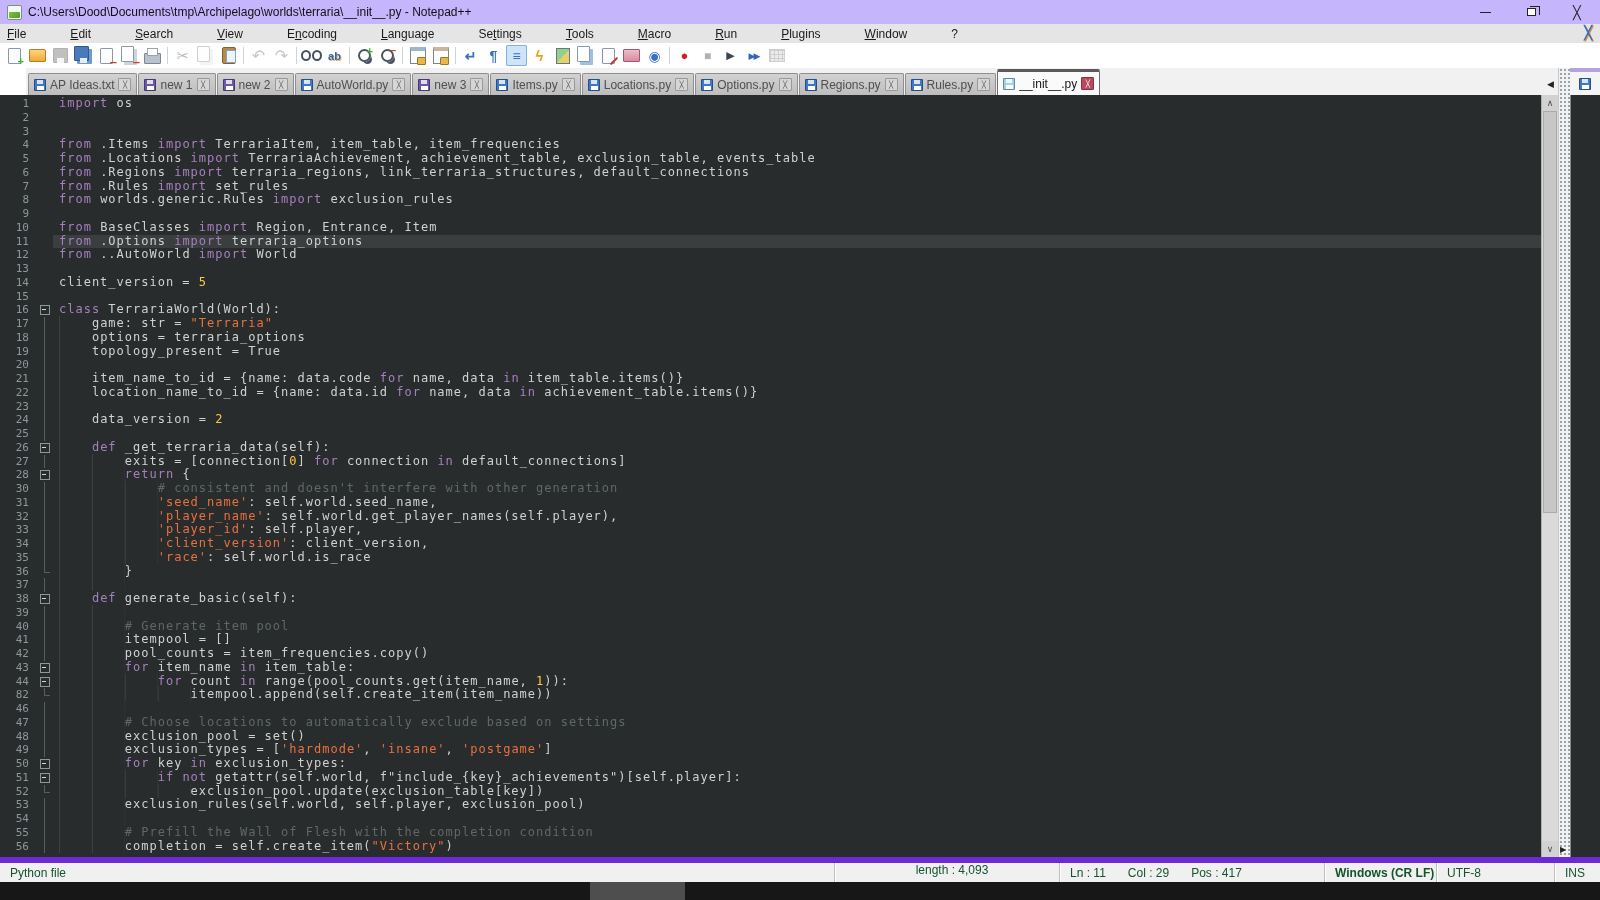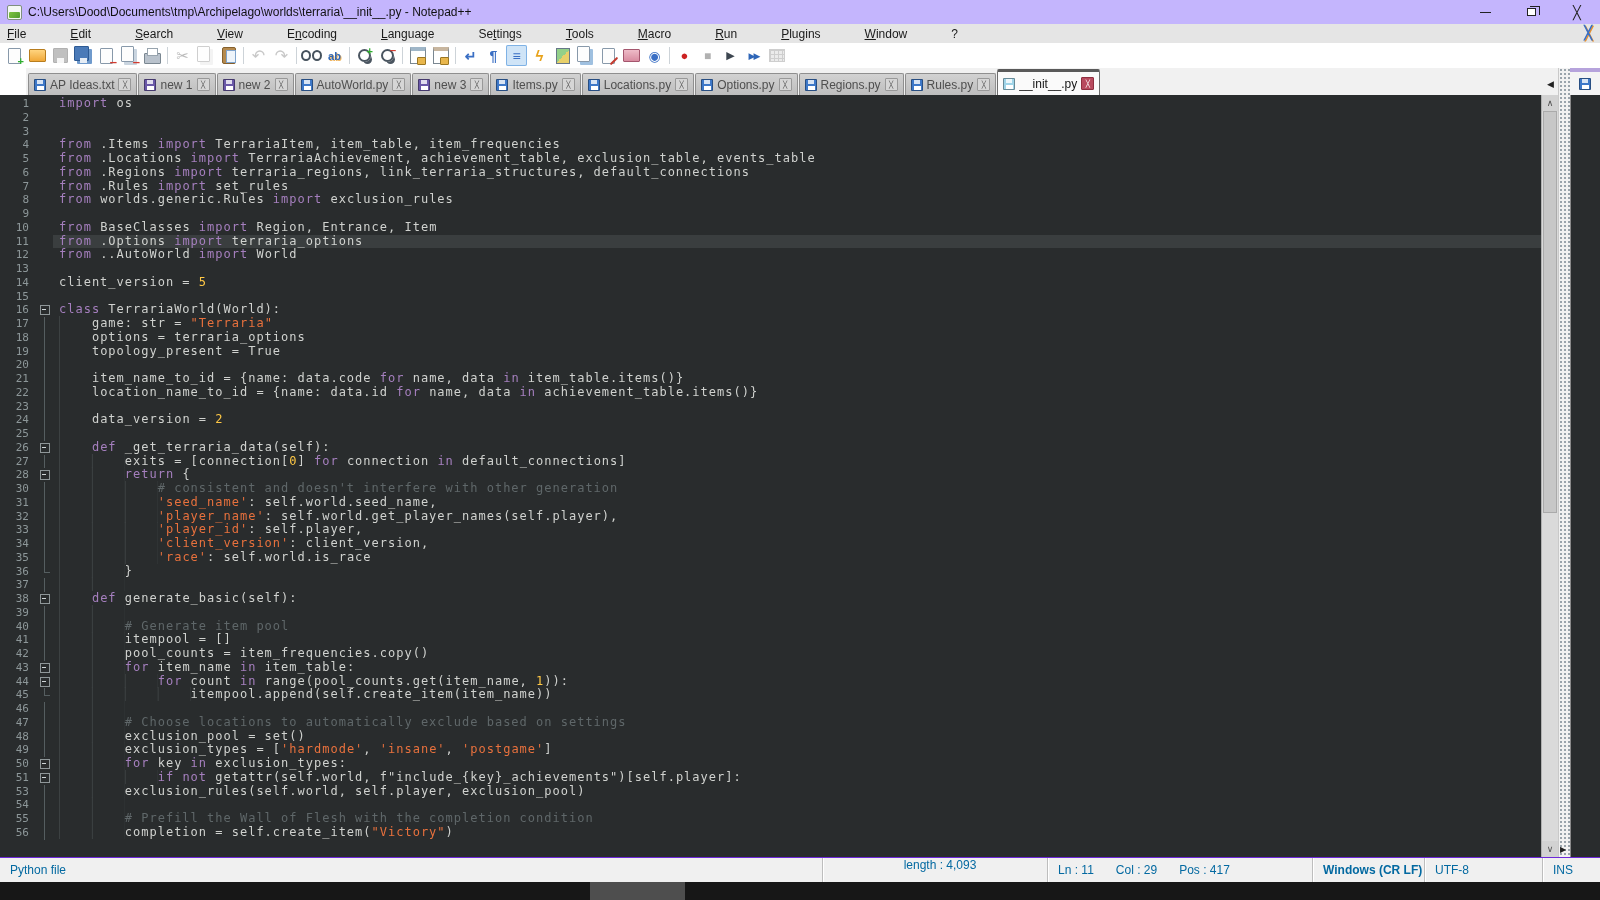--- a/index.html
+++ b/index.html
@@ -145,27 +145,27 @@
   .splitter { width:12px; flex:none; background-color:#f2f2f2;
     background-image:radial-gradient(#9aa4ac 1px, transparent 1.2px); background-size:4px 4px;
     position:relative; border-left:1px solid #c9c9c9; }
   .splitter .parrow { position:absolute; bottom:3px; left:1px; font-size:8px; color:#222; }
   .pane2 { width:30px; flex:none; display:flex; flex-direction:column; background:#ececec; }
   .pane2-tab { height:27px; flex:none; border-top:4px solid #b6a3dc; background:#f4f4f4;
     display:flex; align-items:center; justify-content:center; }
   .pane2-editor { flex:1; background:#292c2d; border-left:1px solid #8a8a8a; }
 
   
-  .statusbar { height:25px; flex:none; background:#f0f0f0; border-top:1px solid #6d28d9;
-    display:flex; align-items:center; font-size:12px; color:#0369a1; }
+  .statusbar { height:25px; flex:none; background:#f0f0f0; border-top:6px solid #6d28d9;
+    display:flex; align-items:center; font-size:12px; color:#14532d; }
   .sbsec { height:100%; display:flex; align-items:center; padding-left:10px; gap:22px;
     border-left:1px solid #bdbdbd; box-shadow:inset 1px 0 0 #fff; }
   .sb-type { flex:1; border-left:none; box-shadow:none; }
   .sb-len { width:225px;flex-direction:column; } .sb-pos { width:265px; } .sb-eol { width:112px;font-weight:bold; }
-  .sb-enc { width:118px; } .sb-ins { width:58px; }
+  .sb-enc { width:118px; } .sb-ins { width:46px; }
 
   .bottomstrip { height:18px; flex:none; background:#171717; position:relative; }
   .bottomstrip .lite { position:absolute; left:590px; width:95px; top:0; bottom:0; background:#4e4e4e; }
 </style>
 </head>
 <body>
 
 <div class="app">
 
   <div class="titlebar">
@@ -345,27 +345,28 @@
             <div class="cl"><span class="ln">35</span><span class="fold fm-l"></span><span class="codewrap"><span class="ind">            </span><span class="tk-s">'race'</span><span class="tk-d">: self.world.is_race</span></span></div>
             <div class="cl"><span class="ln">36</span><span class="fold fm-e"></span><span class="codewrap"><span class="ind">        </span><span class="tk-d">}</span></span></div>
             <div class="cl"><span class="ln">37</span><span class="fold fm-l"></span><span class="codewrap"><span class="ind">        </span></span></div>
             <div class="cl"><span class="ln">38</span><span class="fold fm-b"></span><span class="codewrap"><span class="ind">    </span><span class="tk-k">def</span><span class="tk-d"> generate_basic(self):</span></span></div>
             <div class="cl"><span class="ln">39</span><span class="fold fm-l"></span><span class="codewrap"><span class="ind">        </span></span></div>
             <div class="cl"><span class="ln">40</span><span class="fold fm-l"></span><span class="codewrap"><span class="ind">        </span><span class="tk-c"># Generate item pool</span></span></div>
             <div class="cl"><span class="ln">41</span><span class="fold fm-l"></span><span class="codewrap"><span class="ind">        </span><span class="tk-d">itempool = []</span></span></div>
             <div class="cl"><span class="ln">42</span><span class="fold fm-l"></span><span class="codewrap"><span class="ind">        </span><span class="tk-d">pool_counts = item_frequencies.copy()</span></span></div>
             <div class="cl"><span class="ln">43</span><span class="fold fm-b"></span><span class="codewrap"><span class="ind">        </span><span class="tk-k">for</span><span class="tk-d"> item_name </span><span class="tk-k">in</span><span class="tk-d"> item_table:</span></span></div>
             <div class="cl"><span class="ln">44</span><span class="fold fm-b"></span><span class="codewrap"><span class="ind">            </span><span class="tk-k">for</span><span class="tk-d"> count </span><span class="tk-k">in</span><span class="tk-d"> range(pool_counts.get(item_name, </span><span class="tk-n">1</span><span class="tk-d">)):</span></span></div>
-            <div class="cl"><span class="ln">45</span><span class="fold fm-e"></span><span class="codewrap"><span class="ind">                </span><span class="tk-d">itempool.append(self.create_item(item_name))</span></span></div>
+            <div class="cl"><span class="ln">82</span><span class="fold fm-e"></span><span class="codewrap"><span class="ind">                </span><span class="tk-d">itempool.append(self.create_item(item_name))</span></span></div>
             <div class="cl"><span class="ln">46</span><span class="fold fm-l"></span><span class="codewrap"><span class="ind">        </span></span></div>
             <div class="cl"><span class="ln">47</span><span class="fold fm-l"></span><span class="codewrap"><span class="ind">        </span><span class="tk-c"># Choose locations to automatically exclude based on settings</span></span></div>
             <div class="cl"><span class="ln">48</span><span class="fold fm-l"></span><span class="codewrap"><span class="ind">        </span><span class="tk-d">exclusion_pool = set()</span></span></div>
             <div class="cl"><span class="ln">49</span><span class="fold fm-l"></span><span class="codewrap"><span class="ind">        </span><span class="tk-d">exclusion_types = [</span><span class="tk-s">'hardmode'</span><span class="tk-d">, </span><span class="tk-s">'insane'</span><span class="tk-d">, </span><span class="tk-s">'postgame'</span><span class="tk-d">]</span></span></div>
             <div class="cl"><span class="ln">50</span><span class="fold fm-b"></span><span class="codewrap"><span class="ind">        </span><span class="tk-k">for</span><span class="tk-d"> key </span><span class="tk-k">in</span><span class="tk-d"> exclusion_types:</span></span></div>
             <div class="cl"><span class="ln">51</span><span class="fold fm-b"></span><span class="codewrap"><span class="ind">            </span><span class="tk-k">if</span><span class="tk-d"> </span><span class="tk-k">not</span><span class="tk-d"> getattr(self.world, f"include_{key}_achievements")[self.player]:</span></span></div>
+            <div class="cl"><span class="ln">52</span><span class="fold fm-e"></span><span class="codewrap"><span class="ind">                </span><span class="tk-d">exclusion_pool.update(exclusion_table[key])</span></span></div>
             <div class="cl"><span class="ln">53</span><span class="fold fm-l"></span><span class="codewrap"><span class="ind">        </span><span class="tk-d">exclusion_rules(self.world, self.player, exclusion_pool)</span></span></div>
             <div class="cl"><span class="ln">54</span><span class="fold fm-l"></span><span class="codewrap"><span class="ind">        </span></span></div>
             <div class="cl"><span class="ln">55</span><span class="fold fm-l"></span><span class="codewrap"><span class="ind">        </span><span class="tk-c"># Prefill the Wall of Flesh with the completion condition</span></span></div>
             <div class="cl"><span class="ln">56</span><span class="fold fm-l"></span><span class="codewrap"><span class="ind">        </span><span class="tk-d">completion = self.create_item(</span><span class="tk-s">"Victory"</span><span class="tk-d">)</span></span></div>
           </div>
         <div class="vscroll">
           <span class="sarr">∧</span>
           <span class="strack">
             <span class="sthumb"></span>
           </span>

